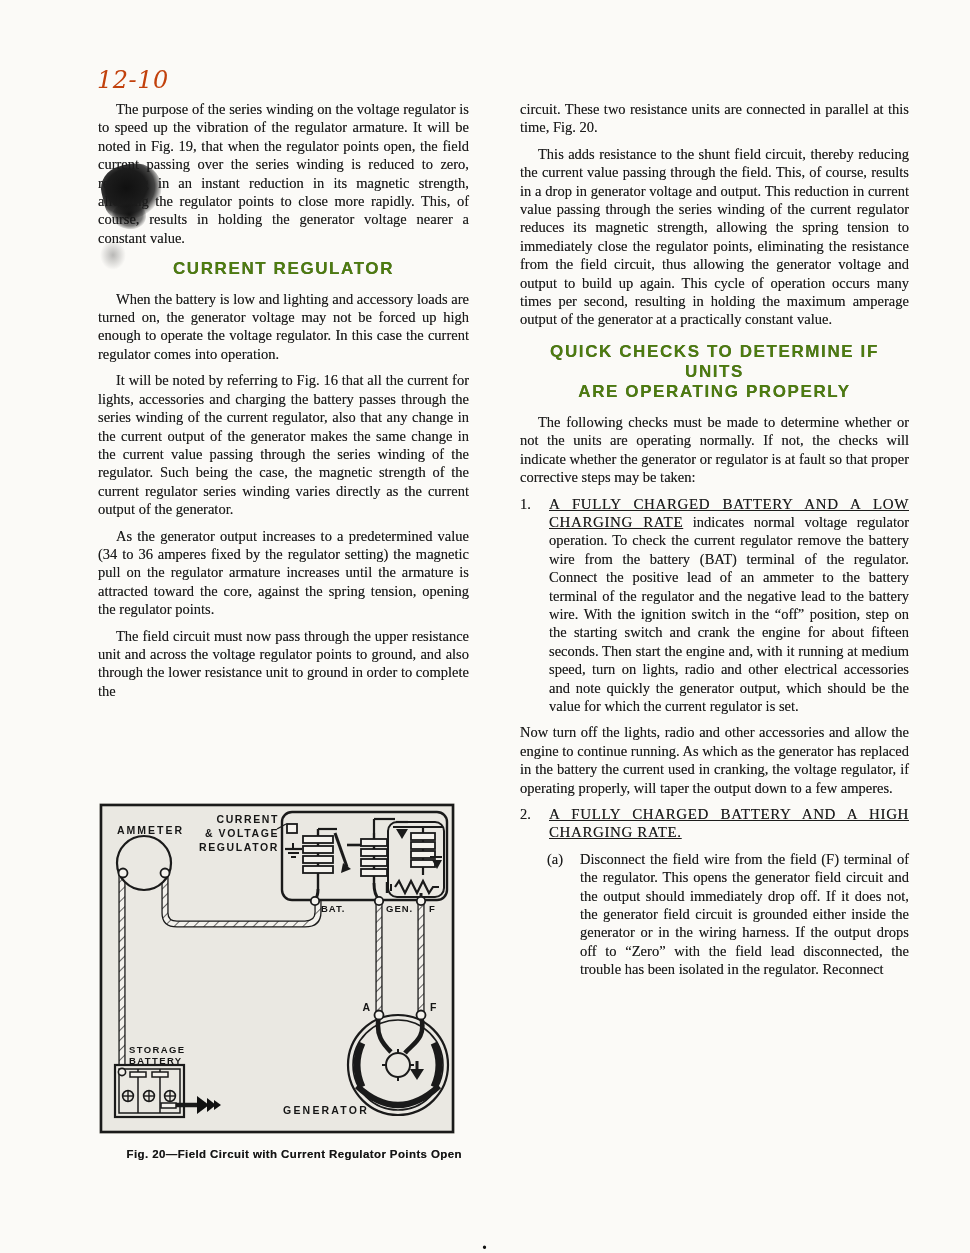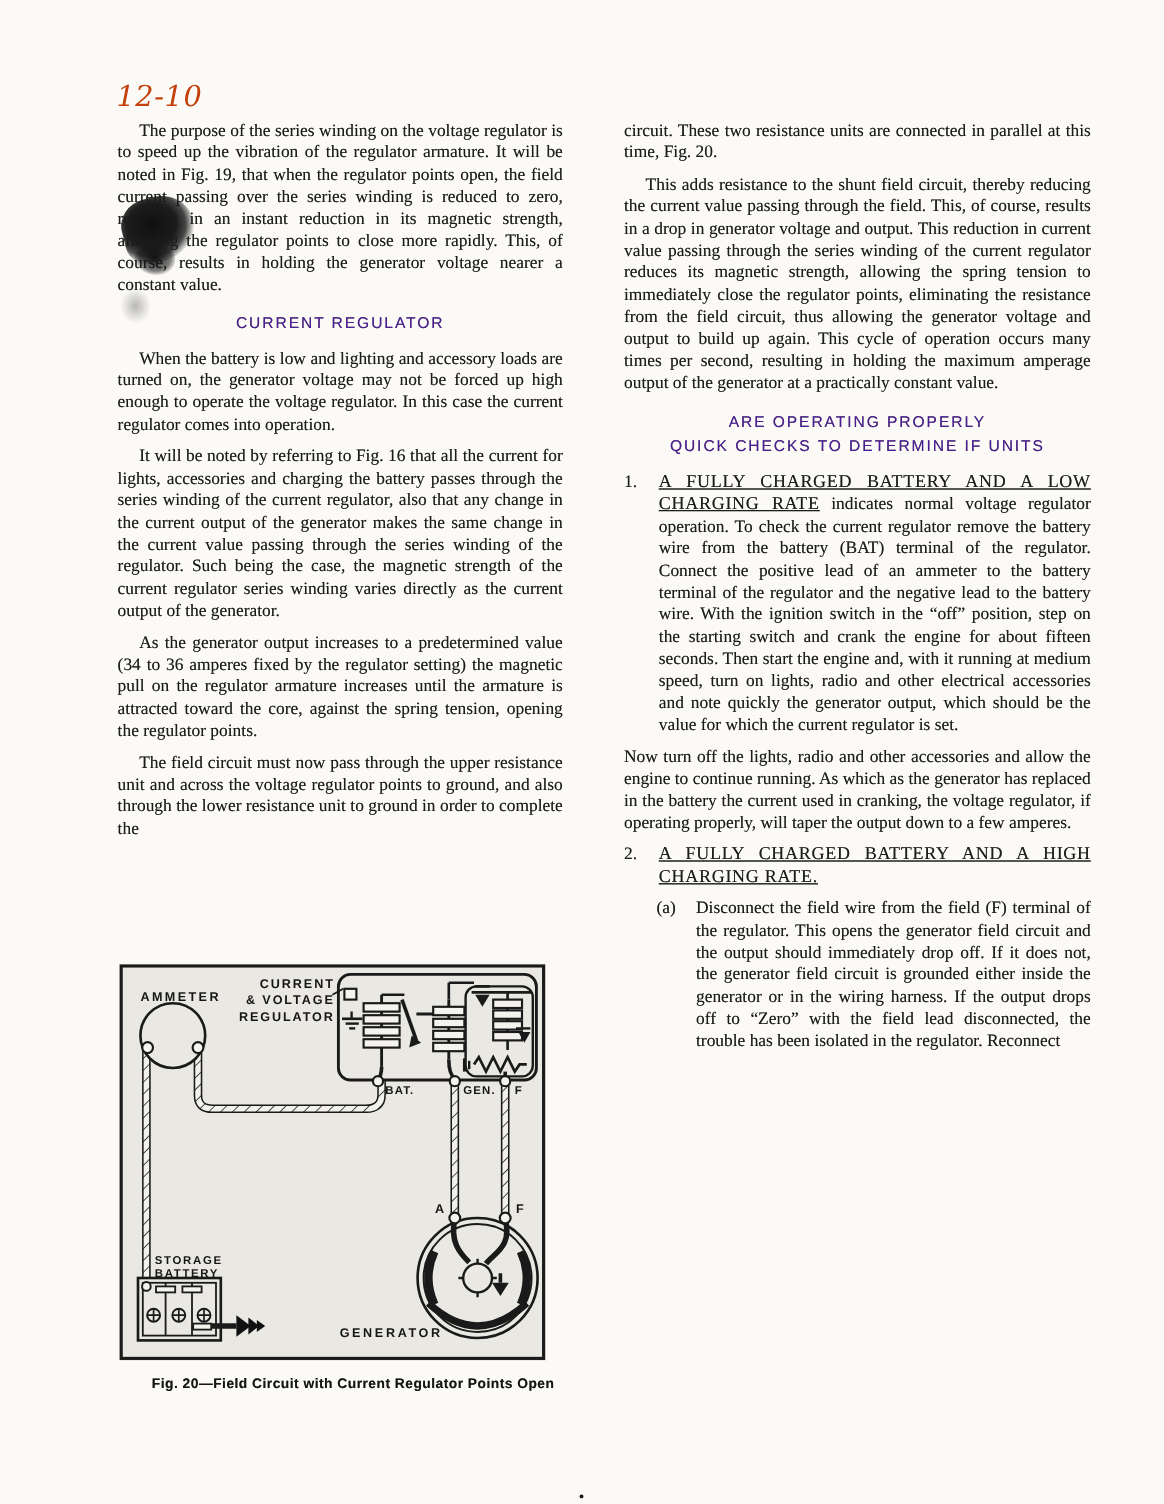--- a/index.html
+++ b/index.html
@@ -22,22 +22,22 @@
     position:absolute;top:100px;
     font-size:14.5px;line-height:18.4px;
     text-align:justify;
   }
   .col-left{left:98px;width:371px;}
   .col-right{left:500px;width:389px;margin-left:20px;}
   .col p{margin:0 0 8px 0;text-shadow:0 0 .35px rgba(20,20,20,.55);}
   .col p.indent{text-indent:18px;}
   .sec-heading{
     font-family:"Liberation Sans","DejaVu Sans",sans-serif;
-    font-weight:normal;font-size:13px;letter-spacing:1.6px;
-    text-align:center;margin:13px 0 11px 0;color:#4c1d95;
+    font-weight:bold;font-size:17px;letter-spacing:1.6px;
+    text-align:center;margin:13px 0 11px 0;color:#4d7c0f;
     text-shadow:0 0 .4px rgba(0,0,0,.6);
   }
   .sec-heading .hl{display:block;line-height:20px;}
   .list-item{display:flex;margin:0 0 8px 0;}
   .list-item .marker{flex:none;width:29px;text-shadow:0 0 .35px rgba(20,20,20,.55);}
   .list-item .item-body{flex:1;text-shadow:0 0 .35px rgba(20,20,20,.55);}
   .caps-lead{font-size:15px;letter-spacing:.6px;text-decoration:underline;}
   .item-cont{margin-left:29px;}
   .sub-item{margin-left:27px;}
   .sub-item .marker{width:33px;}
@@ -93,23 +93,24 @@
     <p class="indent">When the battery is low and lighting and accessory loads are turned on, the generator voltage may not be forced up high enough to operate the voltage regulator. In this case the current regulator comes into operation.</p>
     <p class="indent">It will be noted by referring to Fig. 16 that all the current for lights, accessories and charging the battery passes through the series winding of the current regulator, also that any change in the current output of the generator makes the same change in the current value passing through the series winding of the regulator. Such being the case, the magnetic strength of the current regulator series winding varies directly as the current output of the generator.</p>
     <p class="indent">As the generator output increases to a predetermined value (34 to 36 amperes fixed by the regulator setting) the magnetic pull on the regulator armature increases until the armature is attracted toward the core, against the spring tension, opening the regulator points.</p>
     <p class="indent">The field circuit must now pass through the upper resistance unit and across the voltage regulator points to ground, and also through the lower resistance unit to ground in order to complete the</p>
   </div>
 
   <div class="col col-right">
     <p>circuit. These two resistance units are connected in parallel at this time, Fig. 20.</p>
     <p class="indent">This adds resistance to the shunt field circuit, thereby reducing the current value passing through the field. This, of course, results in a drop in generator voltage and output. This reduction in current value passing through the series winding of the current regulator reduces its magnetic strength, allowing the spring tension to immediately close the regulator points, eliminating the resistance from the field circuit, thus allowing the generator voltage and output to build up again. This cycle of operation occurs many times per second, resulting in holding the maximum amperage output of the generator at a practically constant value.</p>
     <div class="sec-heading">
+      <span class="hl">QUICK CHECKS TO DETERMINE IF UNITS</span>
       <span class="hl">ARE OPERATING PROPERLY</span>
-      <span class="hl">QUICK CHECKS TO DETERMINE IF UNITS</span>
-    </div>
+    </div>
+    <p class="indent">The following checks must be made to determine whether or not the units are operating normally. If not, the checks will indicate whether the generator or regulator is at fault so that proper corrective steps may be taken:</p>
 
     <div class="list-item">
       <span class="marker">1.</span>
       <span class="item-body"><span class="caps-lead">A FULLY CHARGED BATTERY AND A LOW CHARGING RATE</span><span> indicates normal voltage regulator operation. To check the current regulator remove the battery wire from the battery (BAT) terminal of the regulator. Connect the positive lead of an ammeter to the battery terminal of the regulator and the negative lead to the battery wire. With the ignition switch in the “off” position, step on the starting switch and crank the engine for about fifteen seconds. Then start the engine and, with it running at medium speed, turn on lights, radio and other electrical accessories and note quickly the generator output, which should be the value for which the current regulator is set.</span></span>
     </div>
 
     <p class="item-cont">Now turn off the lights, radio and other accessories and allow the engine to continue running. As which as the generator has replaced in the battery the current used in cranking, the voltage regulator, if operating properly, will taper the output down to a few amperes.</p>
 
     <div class="list-item">
       <span class="marker">2.</span>

